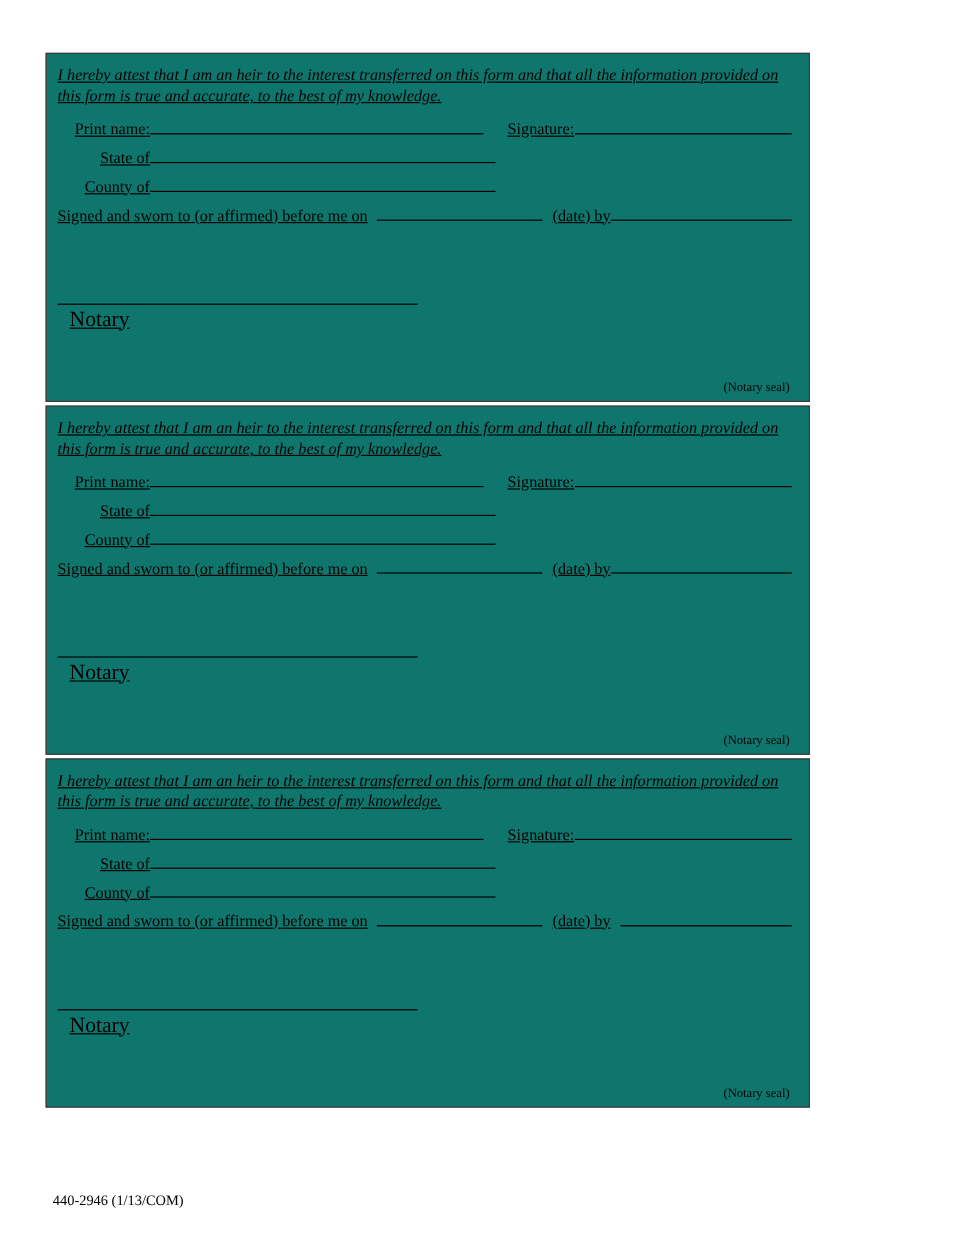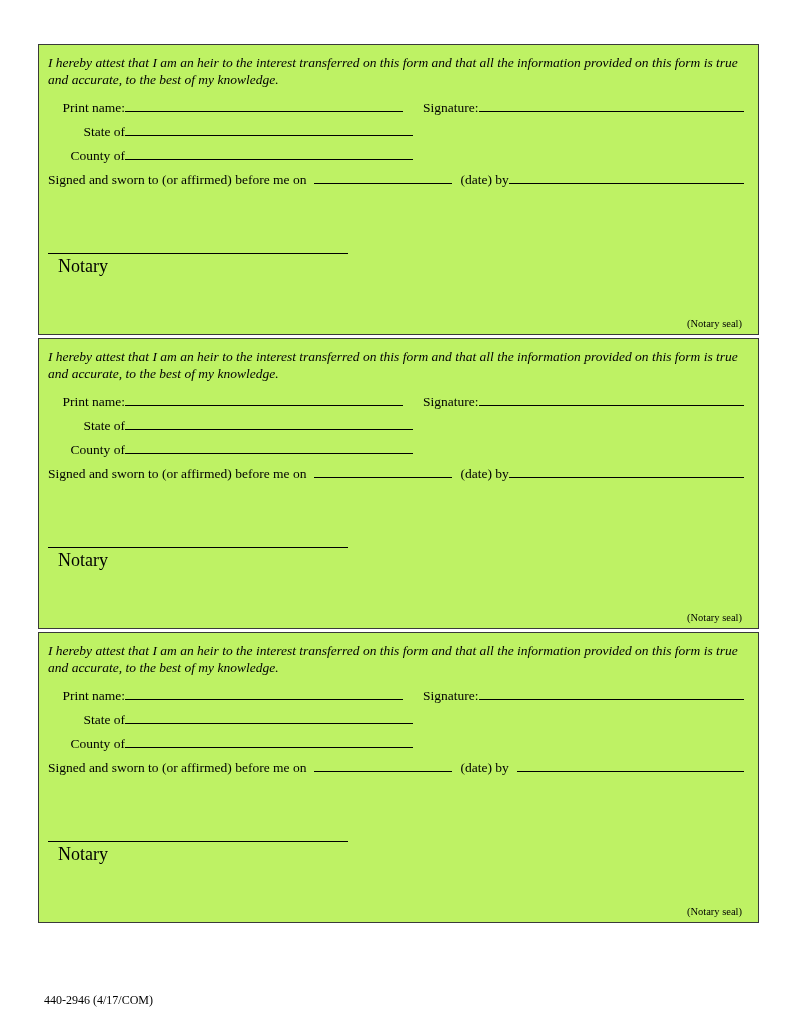--- a/index.html
+++ b/index.html
@@ -13,26 +13,27 @@
     color: #000;
   }
   .page {
     width: 800px;
     height: 1035px;
     padding: 44px 41px 0 38px;
     position: relative;
   }
   .block {
     border: 1px solid #3a3a3a;
-    width: 721px;
+    width: 637px;
     height: 291px;
     padding: 9px 14px 6px 9px;
     margin-bottom: 3px;
     position: relative;
-    background: #bef264;
+    background: #0f766e;
+    text-decoration: underline;
   }
   .attestation {
     margin: 0 0 8px 0;
     font-style: italic;
     font-size: 13.5px;
     line-height: 1.28;
   }
   .row {
     display: flex;
     align-items: baseline;
@@ -171,15 +172,15 @@
       <span class="gap8"></span>
       <span class="flexline"></span>
     </div>
     <div class="notary-area">
       <div class="notary-line"></div>
       <div class="notary-name">Notary</div>
     </div>
     <div class="notary-seal">(Notary seal)</div>
   </section>
 
-  <div class="footer">440-2946 (4/17/COM)</div>
+  <div class="footer">440-2946 (1/13/COM)</div>
 
 </div>
 
 </body></html>

